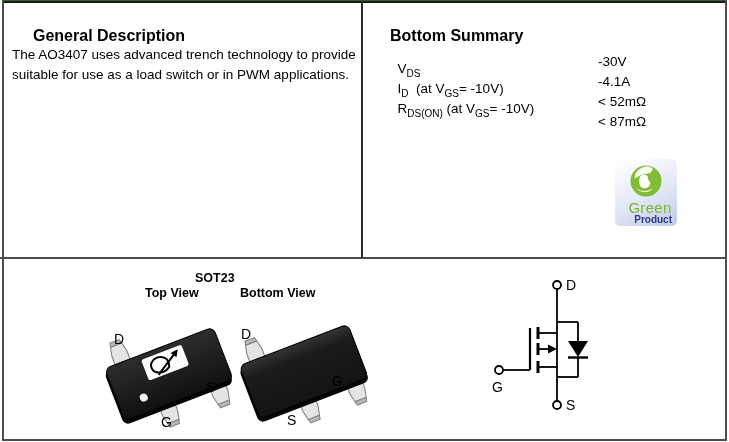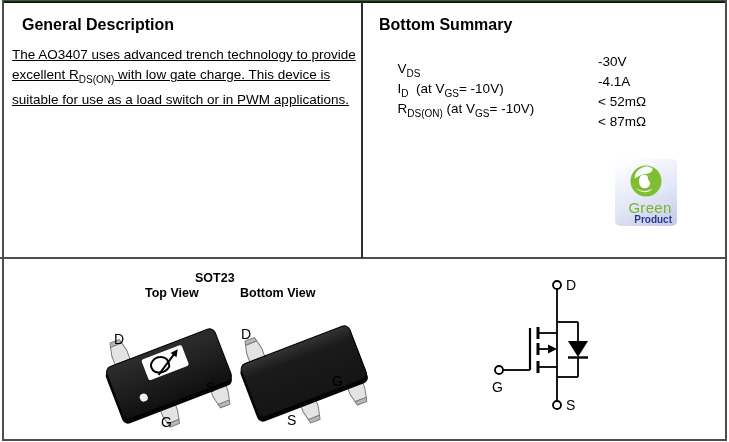--- a/index.html
+++ b/index.html
@@ -9,26 +9,26 @@
   }
   
   .b-top{position:absolute;left:2px;top:0;width:725px;height:3px;
          background:linear-gradient(to bottom,#4c7a4c 0%,#1c2e1c 40%,#070707 100%);}
   .b-left{position:absolute;left:2px;top:0;width:2px;height:441px;background:#4d4d4d;}
   .b-right{position:absolute;left:725px;top:0;width:2px;height:441px;background:#4d4d4d;}
   .b-bottom{position:absolute;left:2px;top:439px;width:725px;height:2px;background:#4d4d4d;}
   .b-mid{position:absolute;left:0;top:257px;width:727px;height:2px;background:#4d4d4d;}
   .b-vert{position:absolute;left:361px;top:2px;width:2px;height:256px;background:#2e2e2e;}
 
-  h2.sec{position:absolute;margin:4px;font-size:16px;font-weight:bold;white-space:nowrap;}
+  h2.sec{position:absolute;margin:15px;font-size:16px;font-weight:bold;white-space:nowrap;}
   .gd-head{left:18px;top:12px;}
   .ps-head{left:375px;top:12px;}
 
   .para{position:absolute;left:12px;top:45px;font-size:13.5px;line-height:20px;}
-  .pline{white-space:nowrap;text-decoration:underline;}
+  .pline{white-space:nowrap;}
   .sub{font-size:10px;vertical-align:-3.5px;letter-spacing:0;}
 
   .ps-rows{position:absolute;left:375px;top:46px;font-size:13.5px;}
   .srow{position:relative;height:20px;white-space:pre;}
   .srow .val{position:absolute;left:223px;top:8px;white-space:pre;text-align:center;}
 
   
   .green-logo{position:absolute;left:615px;top:159px;width:62px;height:67px;border-radius:5px;
     background:linear-gradient(155deg,#fdfdff 10%,#e3e7f6 55%,#c3c9e8 100%);}
   .green-logo .globe{position:absolute;left:11px;top:3px;}
@@ -51,21 +51,20 @@
   <div class="b-top"></div>
   <div class="b-left"></div>
   <div class="b-right"></div>
   <div class="b-bottom"></div>
   <div class="b-mid"></div>
   <div class="b-vert"></div>
 
   <h2 class="sec gd-head">General Description</h2>
   <div class="para">
     <div class="pline">The AO3407 uses advanced trench technology to provide</div>
-    <div class="pline"><span>excellent R</span><span class="sub">DS(ON)</span><span> with low gate charge. This device is</span></div>
     <div class="pline">suitable for use as a load switch or in PWM applications.</div>
   </div>
 
   <h2 class="sec ps-head">Bottom Summary</h2>
   <div class="ps-rows">
 
     <div class="srow">
       <span class="param"><span>V</span><span class="sub">DS</span></span>
       <span class="val">-30V</span>
     </div>

